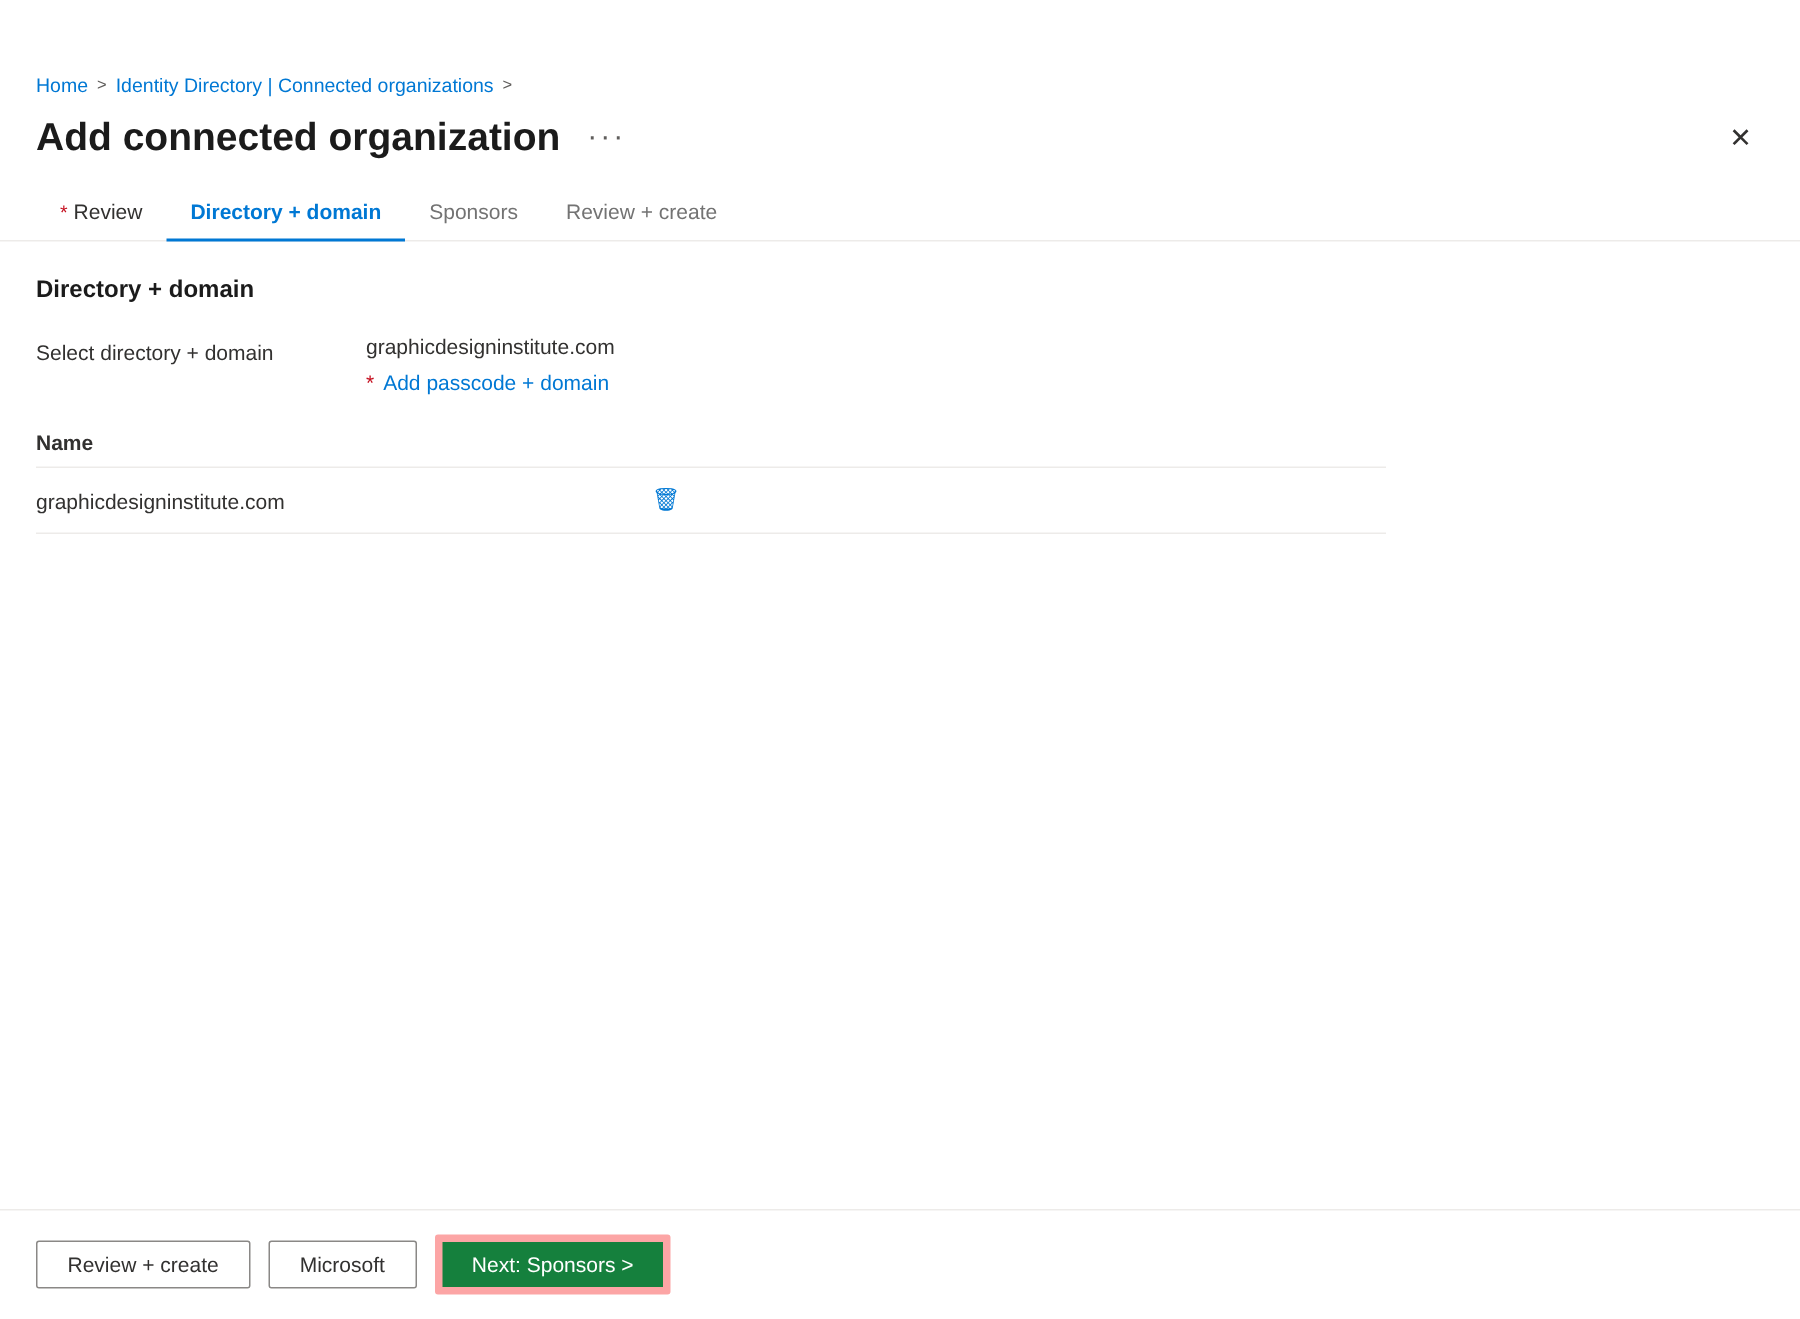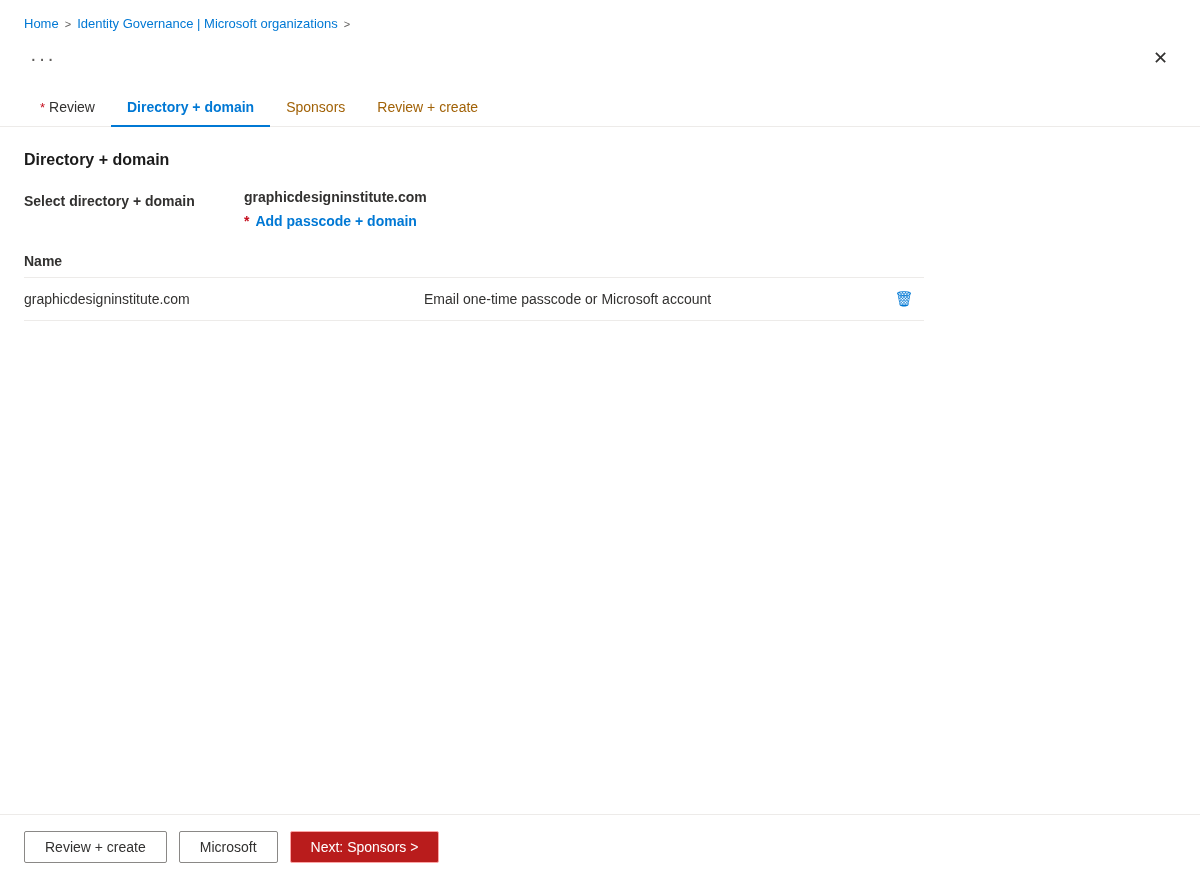--- a/index.html
+++ b/index.html
@@ -12,20 +12,21 @@
       min-height: 879px;
       position: relative;
     }
 
     .breadcrumb {
       display: flex;
       align-items: center;
       gap: 6px;
       padding: 16px 24px 8px 24px;
       font-size: 13px;
+      margin-top: 33px;
     }
     .breadcrumb a {
       color: #0078d4;
       text-decoration: none;
     }
     .breadcrumb-sep {
       color: #605e5c;
       font-size: 11px;
     }
 
@@ -67,21 +68,21 @@
       display: flex;
       align-items: center;
       padding: 0 24px;
       border-bottom: 1px solid #edebe9;
       gap: 0;
     }
     .tab {
       padding: 10px 16px;
       cursor: pointer;
       font-size: 14px;
-      color: #a16207;
+      color: #737373;
       border-bottom: 2px solid transparent;
       margin-bottom: -1px;
       white-space: nowrap;
       display: flex;
       align-items: center;
       gap: 4px;
     }
     .tab.active {
       color: #0078d4;
       border-bottom: 2px solid #0078d4;
@@ -101,21 +102,20 @@
       font-size: 16px;
       font-weight: 700;
       color: #1b1b1b;
       margin-bottom: 20px;
     }
 
     .form-row {
       display: flex;
       align-items: flex-start;
       margin-bottom: 16px;
-      font-weight: bold;
     }
     .form-label {
       min-width: 220px;
       font-size: 14px;
       color: #323130;
       padding-top: 4px;
     }
     .form-value-col {
       display: flex;
       flex-direction: column;
@@ -189,43 +189,44 @@
       font-size: 14px;
       border-radius: 2px;
       cursor: pointer;
       border: 1px solid #8a8886;
       background: #fff;
       color: #323130;
       font-family: inherit;
     }
 
     .btn-primary {
-      background: #b91c1c;
+      background: #15803d;
       color: #fff;
-      border: 1px solid #fca5a5;
+      border: 5px solid #fca5a5;
     }
 
     
     .trash-icon::before {
       content: '🗑';
       font-size: 15px;
     }
   </style>
 </head>
 <body>
 
 <div class="breadcrumb">
   <a href="#">Home</a>
   <span class="breadcrumb-sep">&gt;</span>
-  <a href="#">Identity Governance | Microsoft organizations</a>
+  <a href="#">Identity Directory | Connected organizations</a>
   <span class="breadcrumb-sep">&gt;</span>
 </div>
 
 <div class="page-header">
   <div class="page-header-left">
+    <h1 class="page-title">Add connected organization</h1>
     <span class="more-options">···</span>
   </div>
   <button class="close-btn">✕</button>
 </div>
 
 <div class="tabs">
   <div class="tab completed">
     <span class="tab-asterisk">*</span>
     <span>Review</span>
   </div>
@@ -254,21 +255,20 @@
     </div>
   </div>
 
   <div class="table-container">
     <div class="table-header-row">
       <div class="col-name">Name</div>
       <div class="col-action"></div>
     </div>
     <div class="table-data-row">
       <div class="col-name">graphicdesigninstitute.com</div>
-      <div class="col-auth">Email one-time passcode or Microsoft account</div>
       <div class="col-action">
         <span class="delete-icon trash-icon"></span>
       </div>
     </div>
   </div>
 </div>
 
 <div class="footer">
   <button class="btn">Review + create</button>
   <button class="btn">Microsoft</button>

